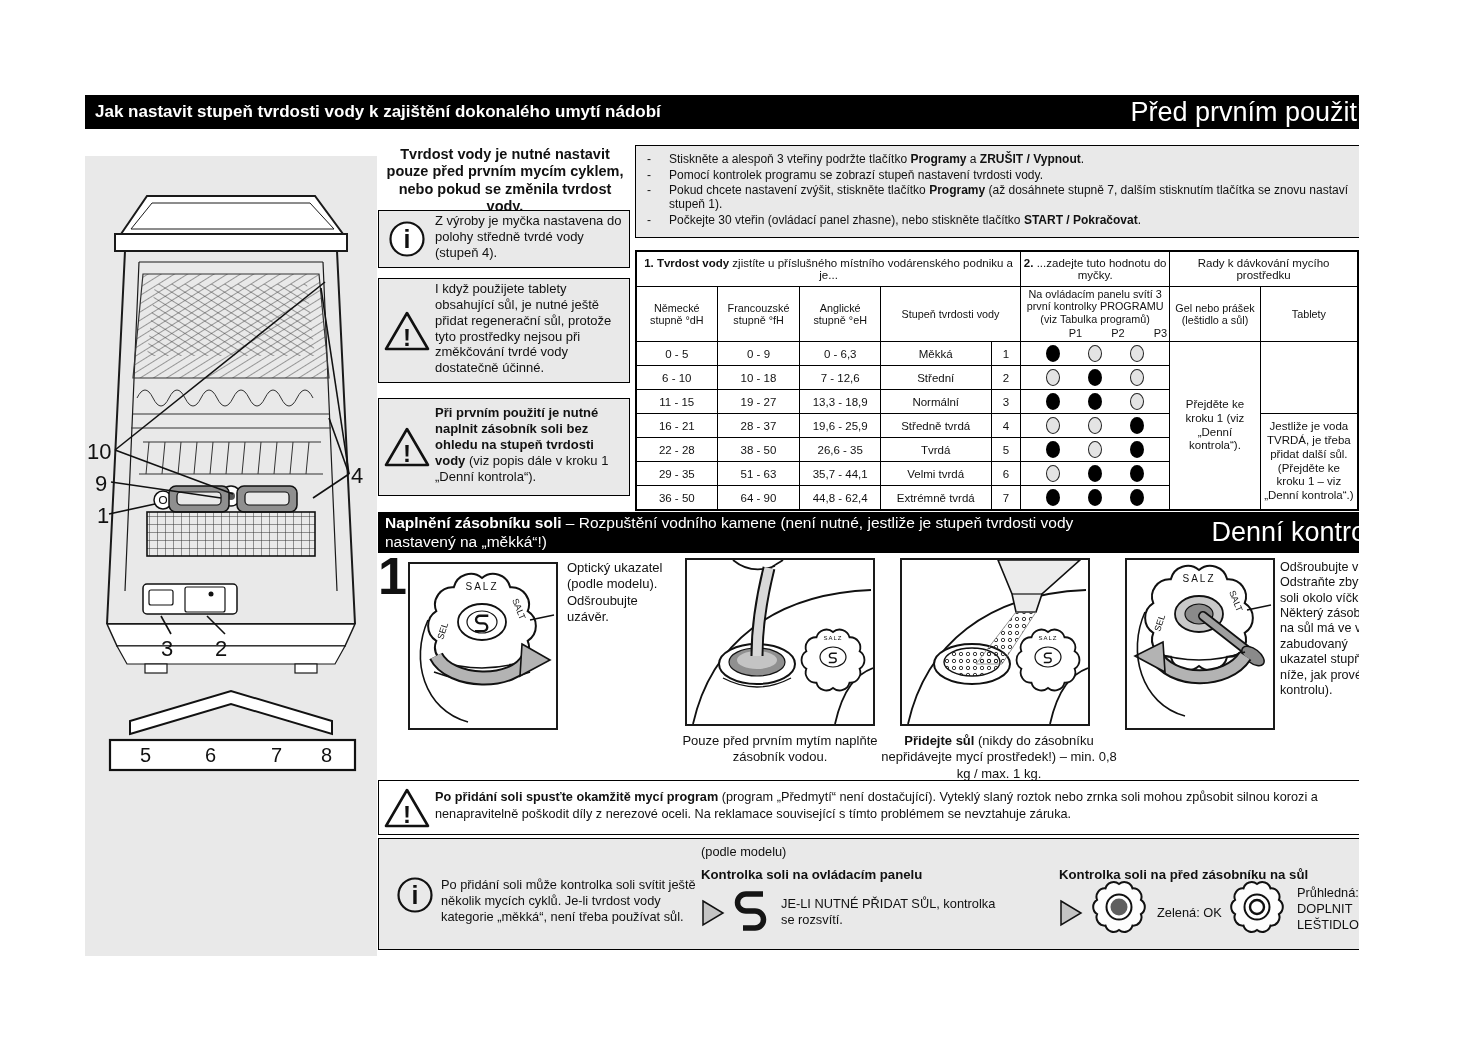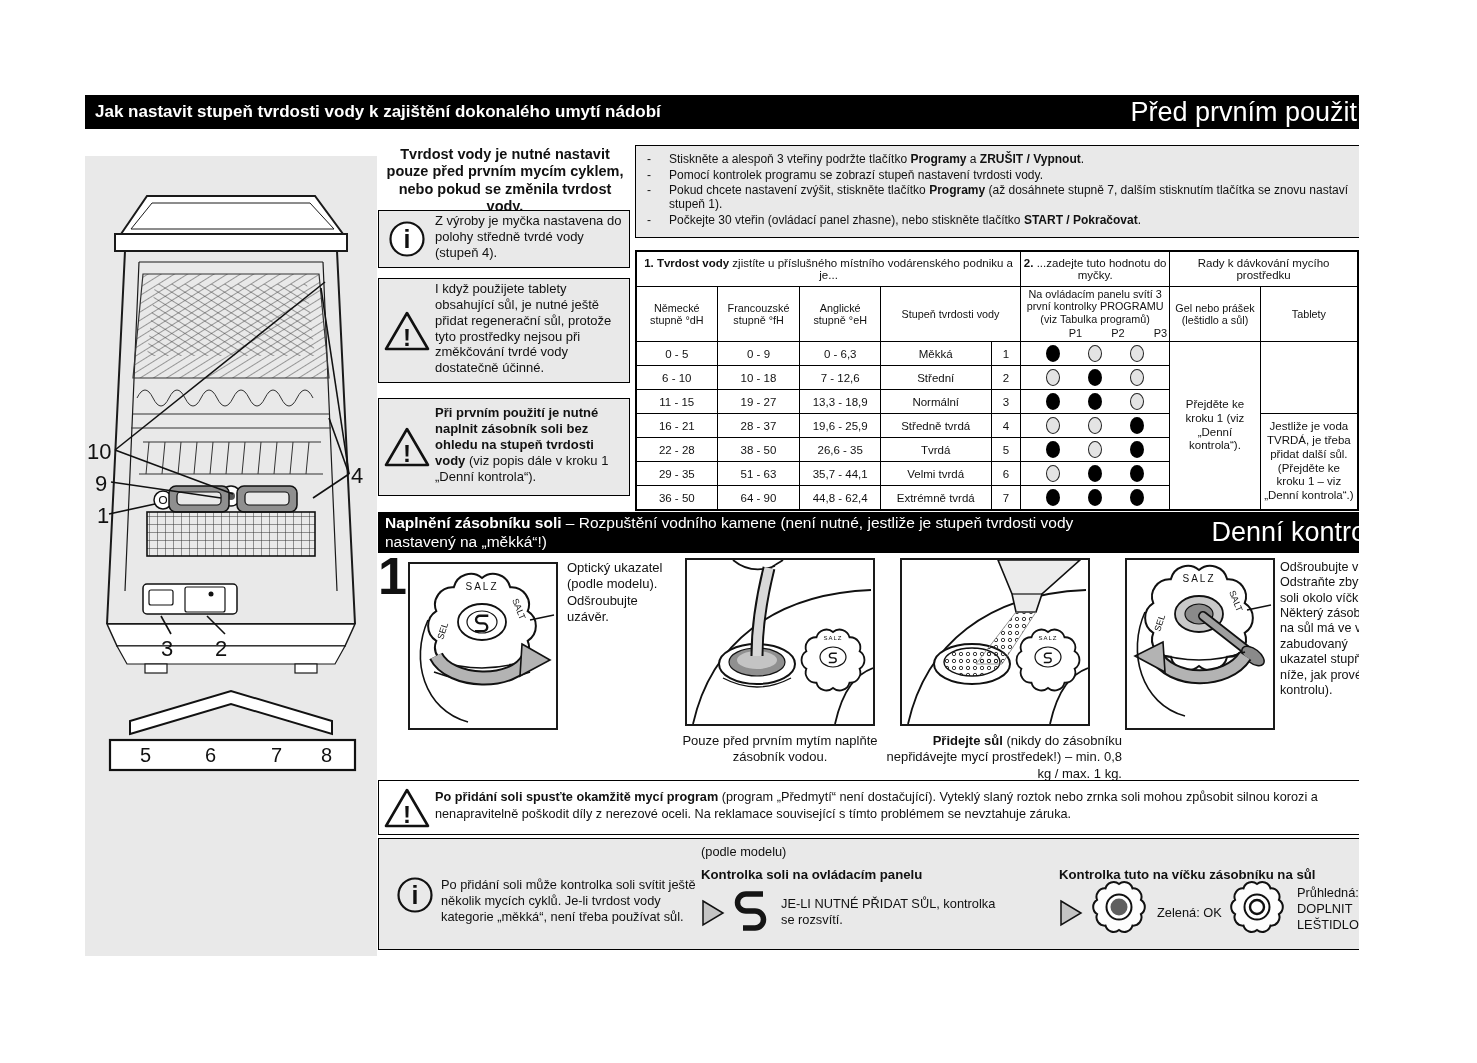--- a/index.html
+++ b/index.html
@@ -49,21 +49,21 @@
   .sb-left{width:700px;font-size:15.5px;line-height:1.2;padding-left:7px;}
   .sb-right{font-size:27px;padding-right:6px;white-space:nowrap;}
   
   .stepnum{left:378px;top:550px;font-size:52px;font-weight:bold;line-height:1;}
   .imgbox{position:absolute;background:#fff;border:2px solid #1a1a1a;box-sizing:border-box;}
   #img1{left:408px;top:562px;width:150px;height:168px;}
   #txt1{left:567px;top:560px;width:112px;font-size:13px;line-height:1.25;}
   #img2{left:685px;top:558px;width:190px;height:168px;}
   #cap2{left:670px;top:733px;width:220px;text-align:center;font-size:13px;line-height:1.25;}
   #img3{left:900px;top:558px;width:190px;height:168px;}
-  #cap3{left:876px;top:733px;width:246px;text-align:right;font-size:13px;line-height:1.25;}
+  #cap3{left:876px;top:733px;width:246px;text-align:center;font-size:13px;line-height:1.25;}
   #img4{left:1125px;top:558px;width:150px;height:172px;}
   #txt4{left:1280px;top:560px;width:114px;font-size:12.6px;line-height:1.22;}
   
   .warnwide{left:378px;top:780px;width:1015px;height:55px;background:#fff;border:1.7px solid #000;
             display:flex;align-items:center;box-sizing:border-box;}
   .warnwide .box-text{font-size:12.7px;line-height:1.3;padding-right:12px;}
   
   .indbox{left:378px;top:838px;width:1015px;height:112px;background:#e9e9e9;border:1.7px solid #000;
           box-sizing:border-box;}
   .indbox .abs{position:absolute;}
@@ -478,21 +478,21 @@
       <svg width="24" height="28" viewBox="0 0 24 28">
           <polygon points="2,2 22,14 2,26" fill="#c4c4c4" stroke="#111" stroke-width="1.5"></polygon>
         </svg>
     </span>
     <span class="abs" style="left:352px;top:50px;">
       <svg width="44" height="42" viewBox="0 0 44 42">
           <path d="M32,5 H15 a8.5,8.5 0 0 0 0,17 h9 a8.5,8.5 0 0 1 0,17 H12" stroke="#151515" stroke-width="5.5" fill="none"></path>
         </svg>
     </span>
     <span class="abs ind-text1">JE-LI NUTNÉ PŘIDAT SŮL, kontrolka se rozsvítí.</span>
-    <span class="abs ind-h2">Kontrolka tuto na víčku zásobníku na sůl</span>
+    <span class="abs ind-h2">Kontrolka soli na před zásobníku na sůl</span>
     <span class="abs" style="left:680px;top:60px;">
       <svg width="24" height="28" viewBox="0 0 24 28">
           <polygon points="2,2 22,14 2,26" fill="#c4c4c4" stroke="#111" stroke-width="1.5"></polygon>
         </svg>
     </span>
     <span class="abs" style="left:712px;top:42px;">
       <svg width="56" height="52" viewBox="0 0 56 52">
           <path fill="#fdfdfd" stroke="#111" stroke-width="2" d="M28.0,3.0A8.4,8.4 0 0 1 41.5,7.4A8.4,8.4 0 0 1 49.9,18.9A8.4,8.4 0 0 1 49.9,33.1A8.4,8.4 0 0 1 41.5,44.6A8.4,8.4 0 0 1 28.0,49.0A8.4,8.4 0 0 1 14.5,44.6A8.4,8.4 0 0 1 6.1,33.1A8.4,8.4 0 0 1 6.1,18.9A8.4,8.4 0 0 1 14.5,7.4A8.4,8.4 0 0 1 28.0,3.0Z"></path>
           <circle cx="28" cy="26" r="12.5" fill="#fff" stroke="#111" stroke-width="2"></circle>
           <circle cx="28" cy="26" r="8.5" fill="#5f5f5f"></circle>

